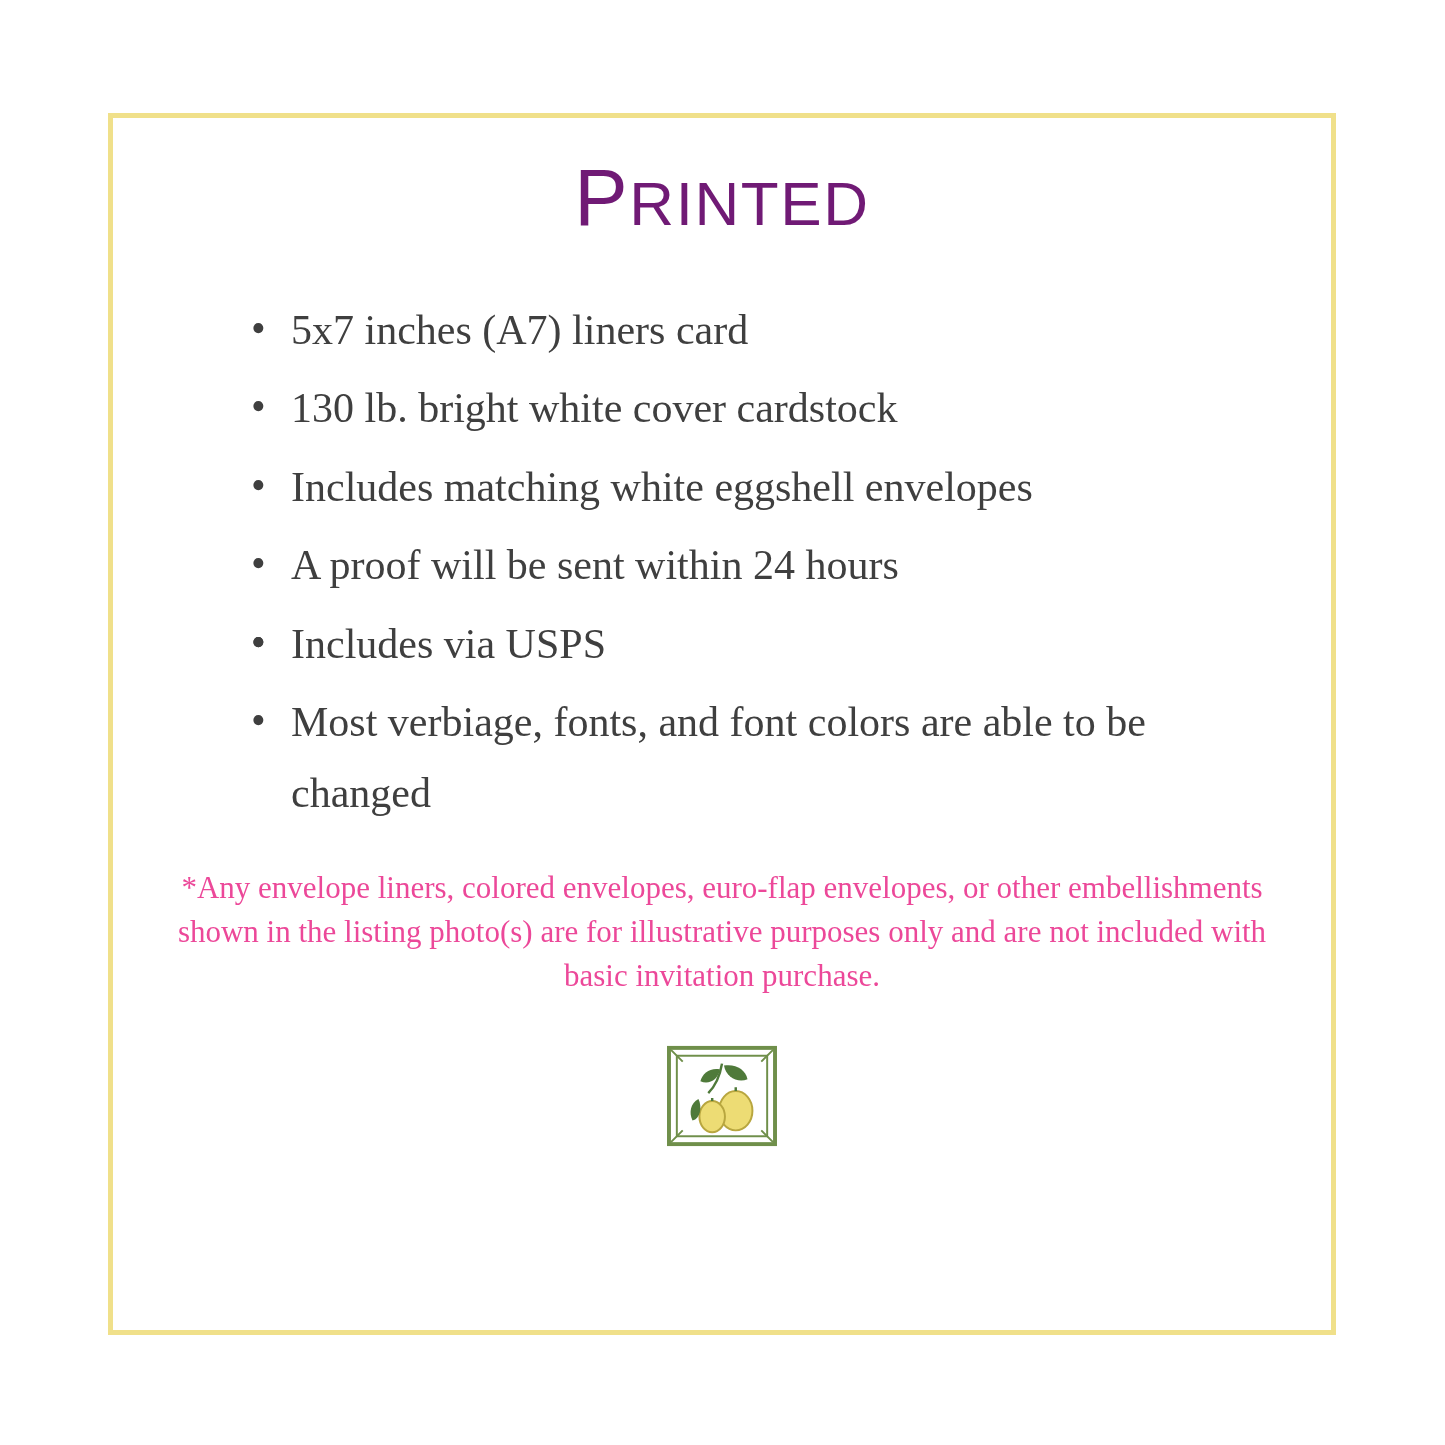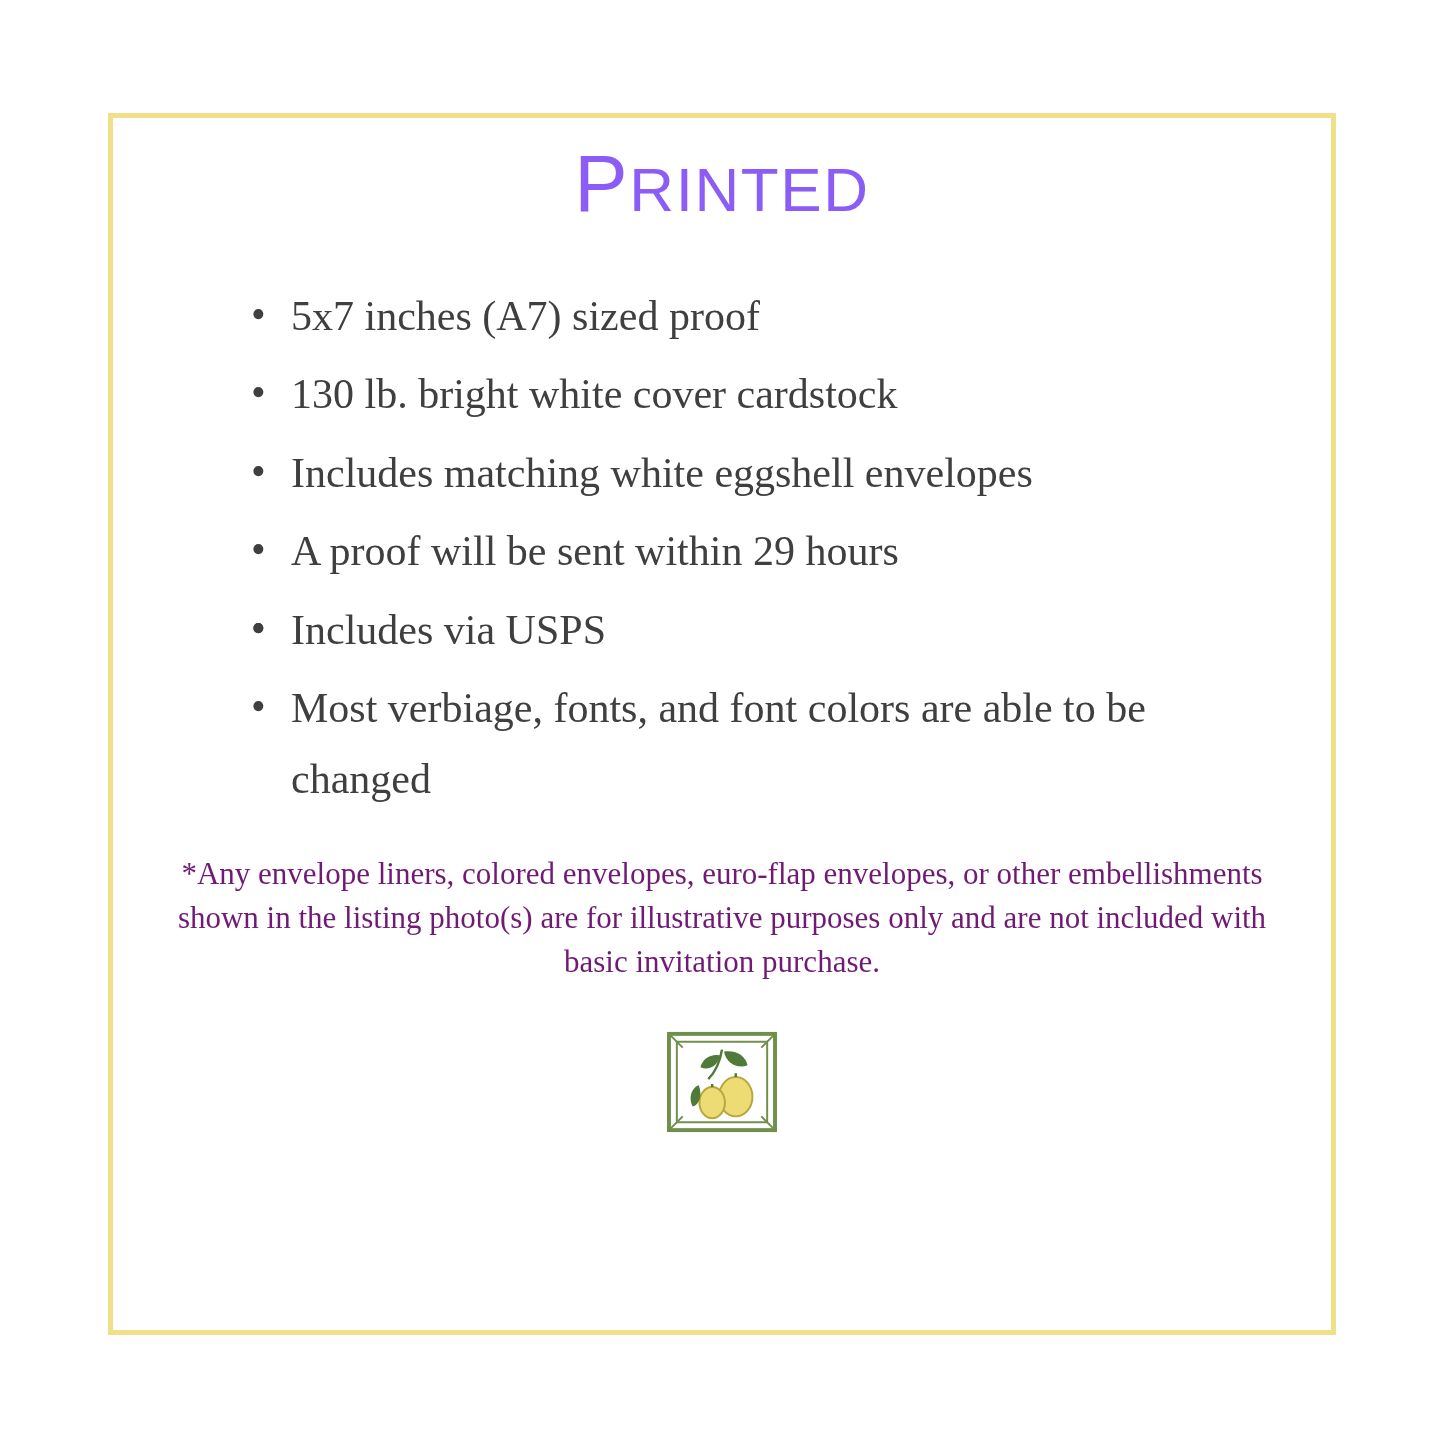--- a/index.html
+++ b/index.html
@@ -23,23 +23,23 @@
     position: absolute;
     left: 108px;
     top: 113px;
     width: 1228px;
     height: 1222px;
     border: 5px solid #f0e08a;
     box-sizing: border-box;
     background: #ffffff;
   }
   .title-block {
-    margin-top: 25px;
+    margin-top: 39px;
     text-align: center;
-    color: #8b5cf6;
+    color: #701a75;
     font-family: "Liberation Sans", sans-serif;
     font-weight: 400;
     letter-spacing: 0.10em;
     line-height: 1.02;
   }
   .title-line {
     display: block;
   }
   .title-line .cap {
     font-size: 80px;
@@ -64,21 +64,21 @@
     position: absolute;
     left: 8px;
     top: -2px;
     font-size: 42px;
     line-height: 1.68;
     color: #3f3f3f;
   }
   .disclaimer {
     margin: 38px 60px 0 60px;
     text-align: center;
-    color: #701a75;
+    color: #ec4899;
     font-size: 31px;
     line-height: 1.42;
   }
   .logo-wrap {
     margin-top: 44px;
     display: flex;
     justify-content: center;
     align-items: center;
   }
   .logo {
@@ -90,24 +90,24 @@
 <body>
 
 <div class="page">
   <div class="frame">
 
     <div class="title-block">
       <span class="title-line"><span class="cap">P</span><span class="rest">RINTED</span></span>
     </div>
 
     <ul class="list">
-      <li><span class="bullet">•</span><span>5x7 inches (A7) sized proof</span></li>
+      <li><span class="bullet">•</span><span>5x7 inches (A7) liners card</span></li>
       <li><span class="bullet">•</span><span>130 lb. bright white cover cardstock</span></li>
       <li><span class="bullet">•</span><span>Includes matching white eggshell envelopes</span></li>
-      <li><span class="bullet">•</span><span>A proof will be sent within 29 hours</span></li>
+      <li><span class="bullet">•</span><span>A proof will be sent within 24 hours</span></li>
       <li><span class="bullet">•</span></li>
       <li><span class="bullet">•</span><span>Includes via USPS</span></li>
       <li><span class="bullet">•</span><span>Most verbiage, fonts, and font colors are able to be changed</span></li>
     </ul>
 
     <div class="disclaimer">*Any envelope liners, colored envelopes, euro-flap envelopes, or other embellishments shown in the listing photo(s) are for illustrative purposes only and are not included with basic invitation purchase.</div>
 
     <div class="logo-wrap">
       <svg class="logo" viewBox="0 0 120 110">
         <rect x="6" y="6" width="108" height="98" fill="none" stroke="#6f8f4a" stroke-width="4"></rect>

